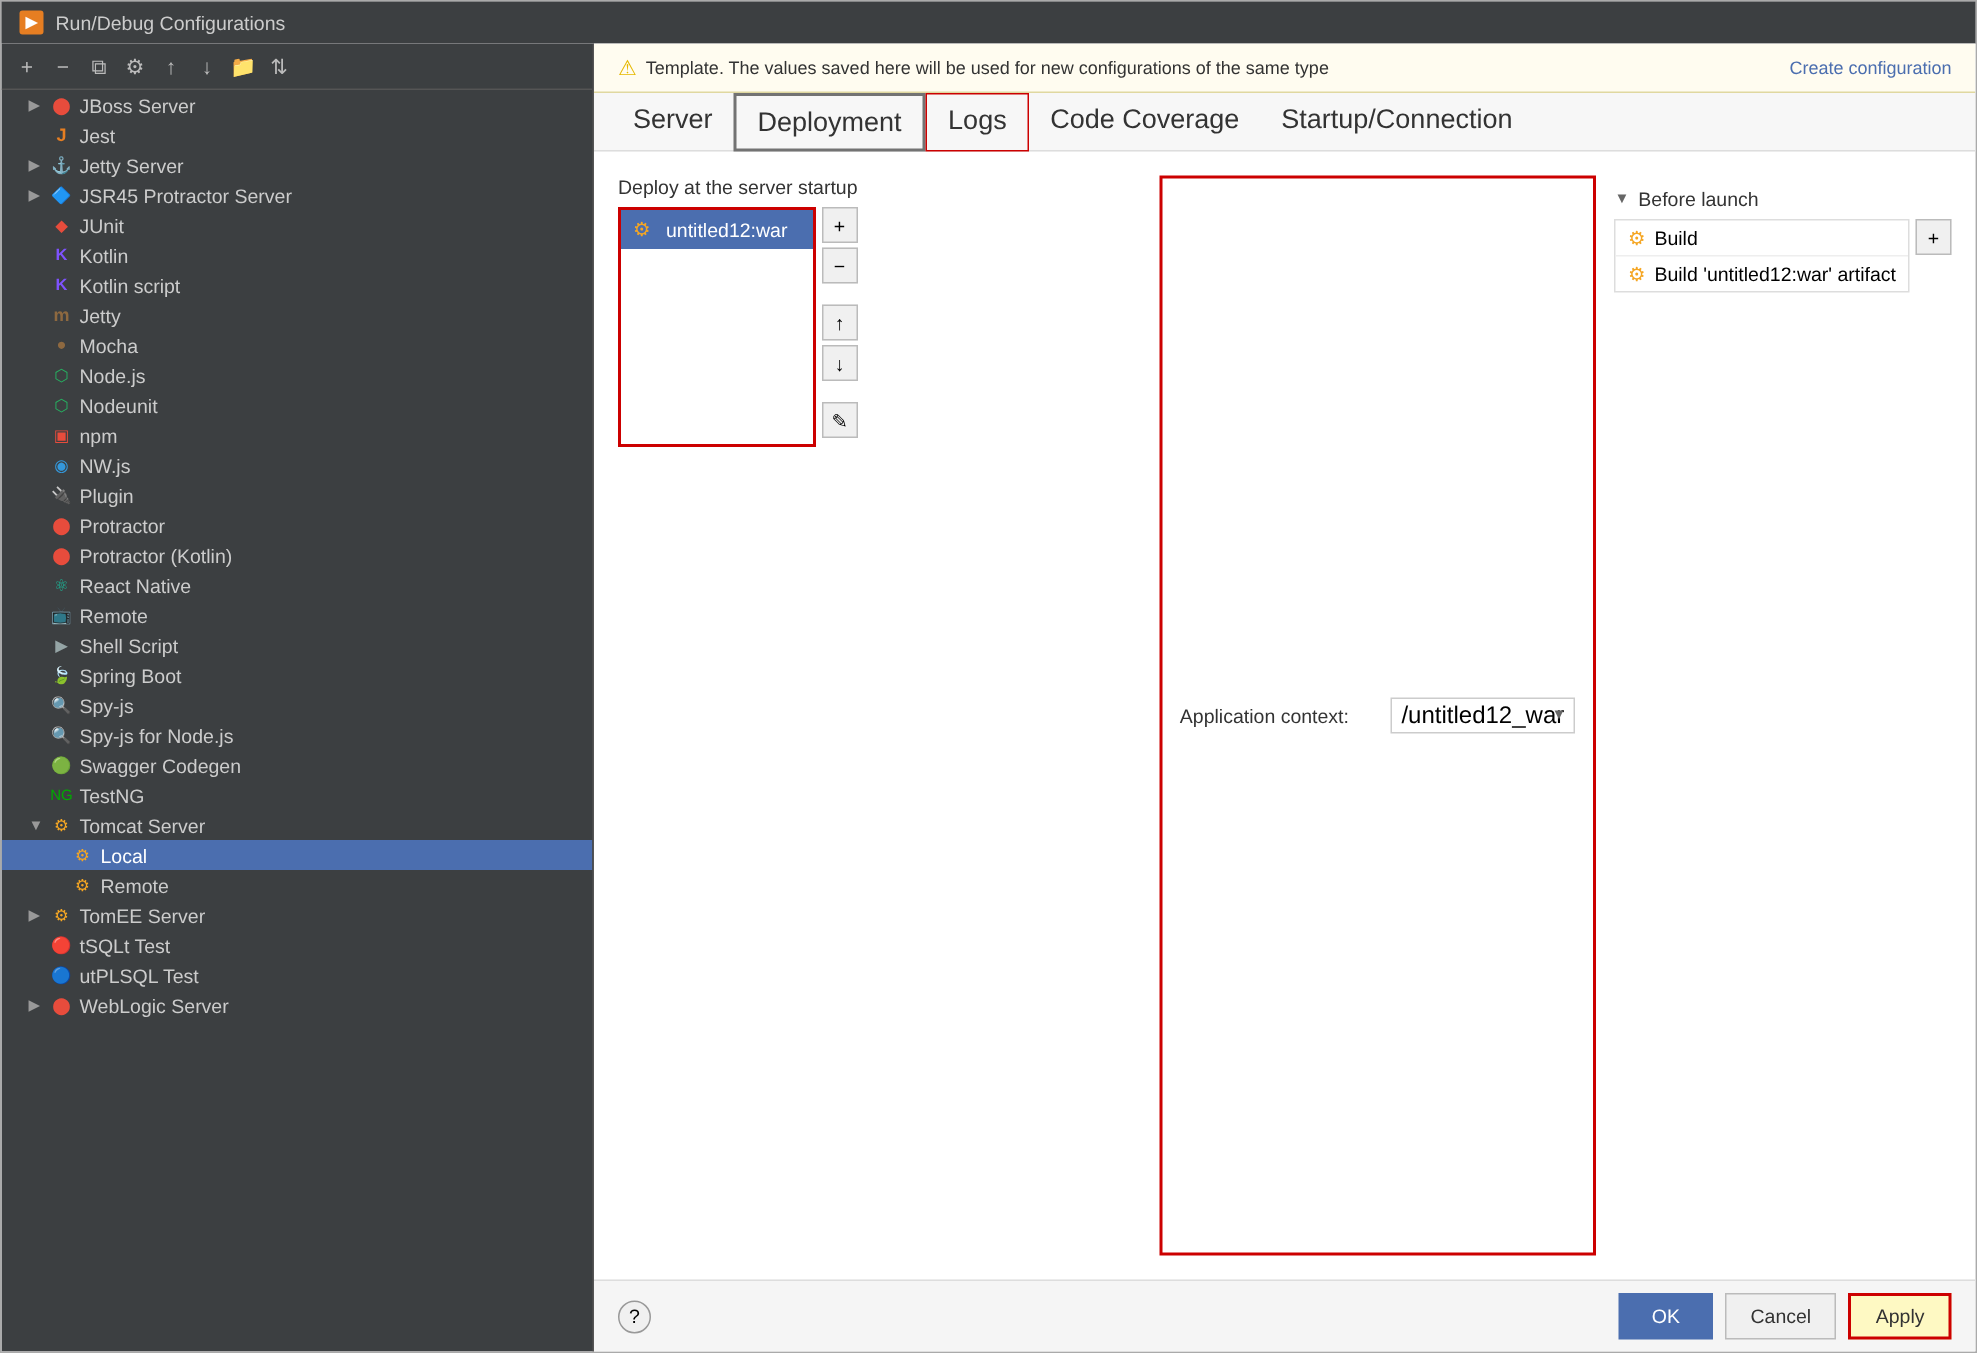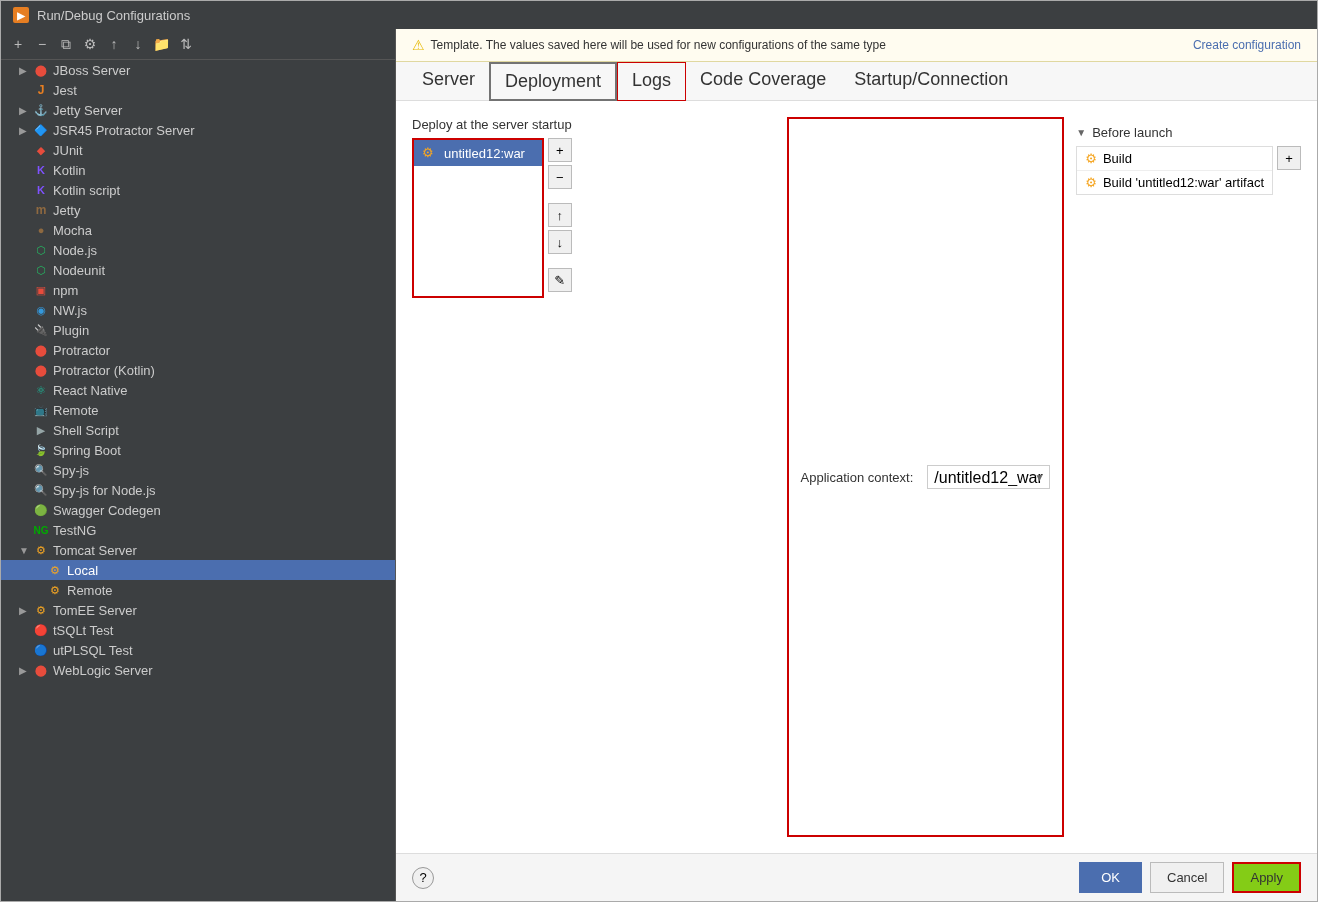--- a/index.html
+++ b/index.html
@@ -44,41 +44,41 @@
     
     .panel-content { flex: 1; padding: 16px; overflow-y: auto; display: flex; flex-direction: row; gap: 12px; }
     
     .section-label { font-size: 13px; color: #333; margin-bottom: 6px; }
     .deployment-item { display: flex; align-items: center; padding: 5px 8px; cursor: pointer; }
     .deployment-item.selected { background: #4b6eaf; color: #fff; }
     .deployment-item .dep-icon { width: 16px; height: 16px; margin-right: 6px; }
     .right-btn { width: 24px; height: 24px; border: 1px solid #bbb; background: #f0f0f0; cursor: pointer; font-size: 13px; display: flex; align-items: center; justify-content: center; }
     .deployment-area { flex: 1; border: 2px solid #cc0000; min-height: 180px; position: relative; }
     
-    .app-context-row { display: flex; align-items: center; gap: 14px; border: 2px solid #cc0000; padding: 8px 12px; }
+    .app-context-row { display: flex; align-items: center; gap: 28px; border: 2px solid #cc0000; padding: 8px 12px; }
     .app-context-label { white-space: nowrap; color: #333; font-size: 13px; }
     .app-context-wrapper { flex: 1; position: relative; }
     .app-context-wrapper select { width: 100%; height: 24px; border: 1px solid #ccc; background: #fff; font-size: 16px; padding: 0 6px; appearance: none; cursor: pointer; }
     .app-context-wrapper .dropdown-arrow { position: absolute; right: 6px; top: 50%; transform: translateY(-50%); color: #666; font-size: 10px; pointer-events: none; }
     
     .before-launch-section { margin-top: 8px; }
     .before-launch-header { display: flex; align-items: center; gap: 6px; margin-bottom: 6px; cursor: pointer; }
     .before-launch-arrow { color: #666; font-size: 10px; }
     .before-launch-title { font-size: 13px; color: #333; }
     .before-launch-list { border: 1px solid #ddd; }
     .before-launch-item { display: flex; align-items: center; padding: 4px 8px; gap: 6px; border-bottom: 1px solid #eee; }
     .before-launch-item:last-child { border-bottom: none; }
     
     
     .bottom-bar { display: flex; align-items: center; justify-content: space-between; padding: 8px 16px; border-top: 1px solid #ddd; background: #f5f5f5; }
     .help-btn { width: 22px; height: 22px; border-radius: 50%; border: 1px solid #999; background: #f0f0f0; cursor: pointer; font-size: 13px; display: flex; align-items: center; justify-content: center; }
     .action-buttons { display: flex; gap: 8px; }
     .btn-ok { background: #4b6eaf; color: #fff; border: none; padding: 6px 22px; cursor: pointer; font-size: 13px; }
     .btn-cancel { background: #f0f0f0; color: #333; border: 1px solid #bbb; padding: 6px 16px; cursor: pointer; font-size: 13px; }
-    .btn-apply { background: #84cc16; color: #333; border: 2px solid #cc0000; padding: 6px 16px; cursor: pointer; font-size: 13px; }
+    .btn-apply { background: #fef9c3; color: #333; border: 2px solid #cc0000; padding: 6px 16px; cursor: pointer; font-size: 13px; }
 
     
     .panel-content::-webkit-scrollbar { width: 8px; }
     .panel-content::-webkit-scrollbar-track { background: #f5f5f5; }
     .panel-content::-webkit-scrollbar-thumb { background: #ccc; }
 
     
     .icon-orange { color: #e67e22; }
     .icon-red { color: #e74c3c; }
     .icon-blue { color: #3498db; }
@@ -262,21 +262,21 @@
         </div>
 
         <div class="tree-item indent1">
           <span class="arrow"> </span>
           <span class="icon icon-green">🟢</span>
           <span>Swagger Codegen</span>
         </div>
 
         <div class="tree-item indent1">
           <span class="arrow"> </span>
-          <span class="icon" style="color:#00aa00;font-size:10px;font-weight:bold;">NG</span>
+          <span class="icon" style="color:#00aa00;font-size:10px;font-weight:normal;">NG</span>
           <span>TestNG</span>
         </div>
 
         <div class="tree-item indent1">
           <span class="arrow">▼</span>
           <span class="icon" style="color:#f5a623;">⚙</span>
           <span>Tomcat Server</span>
         </div>
 
         <div class="tree-item indent2 selected">

